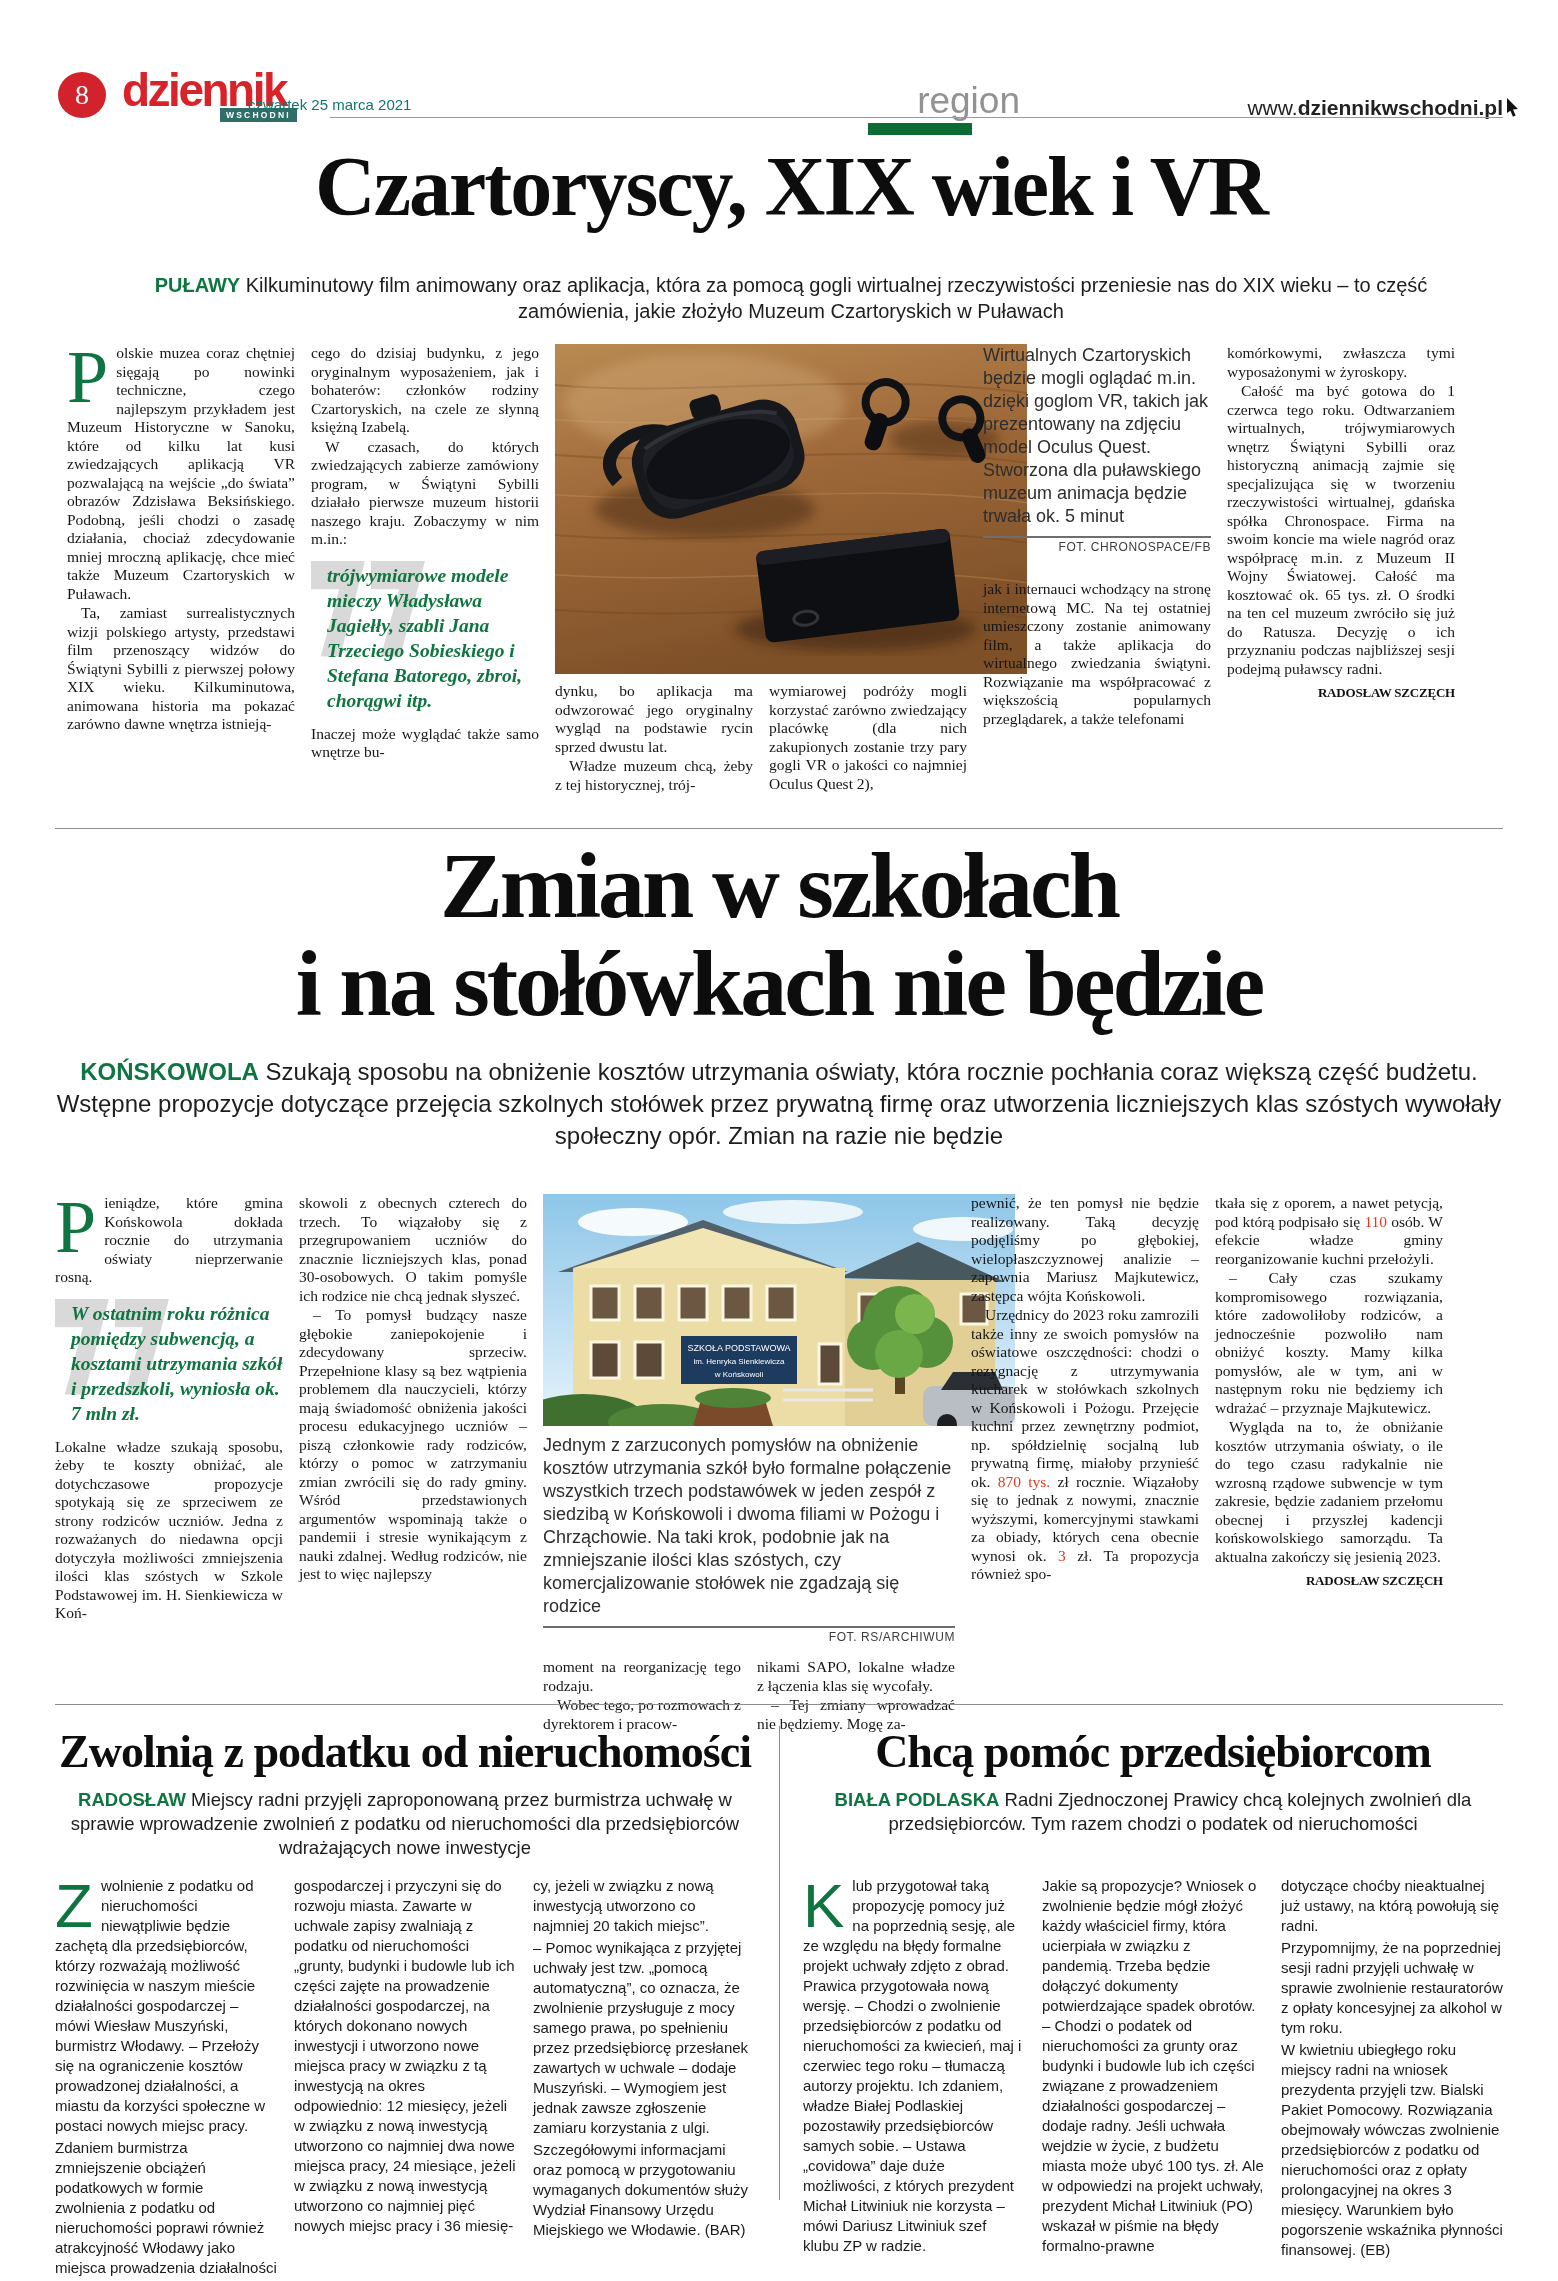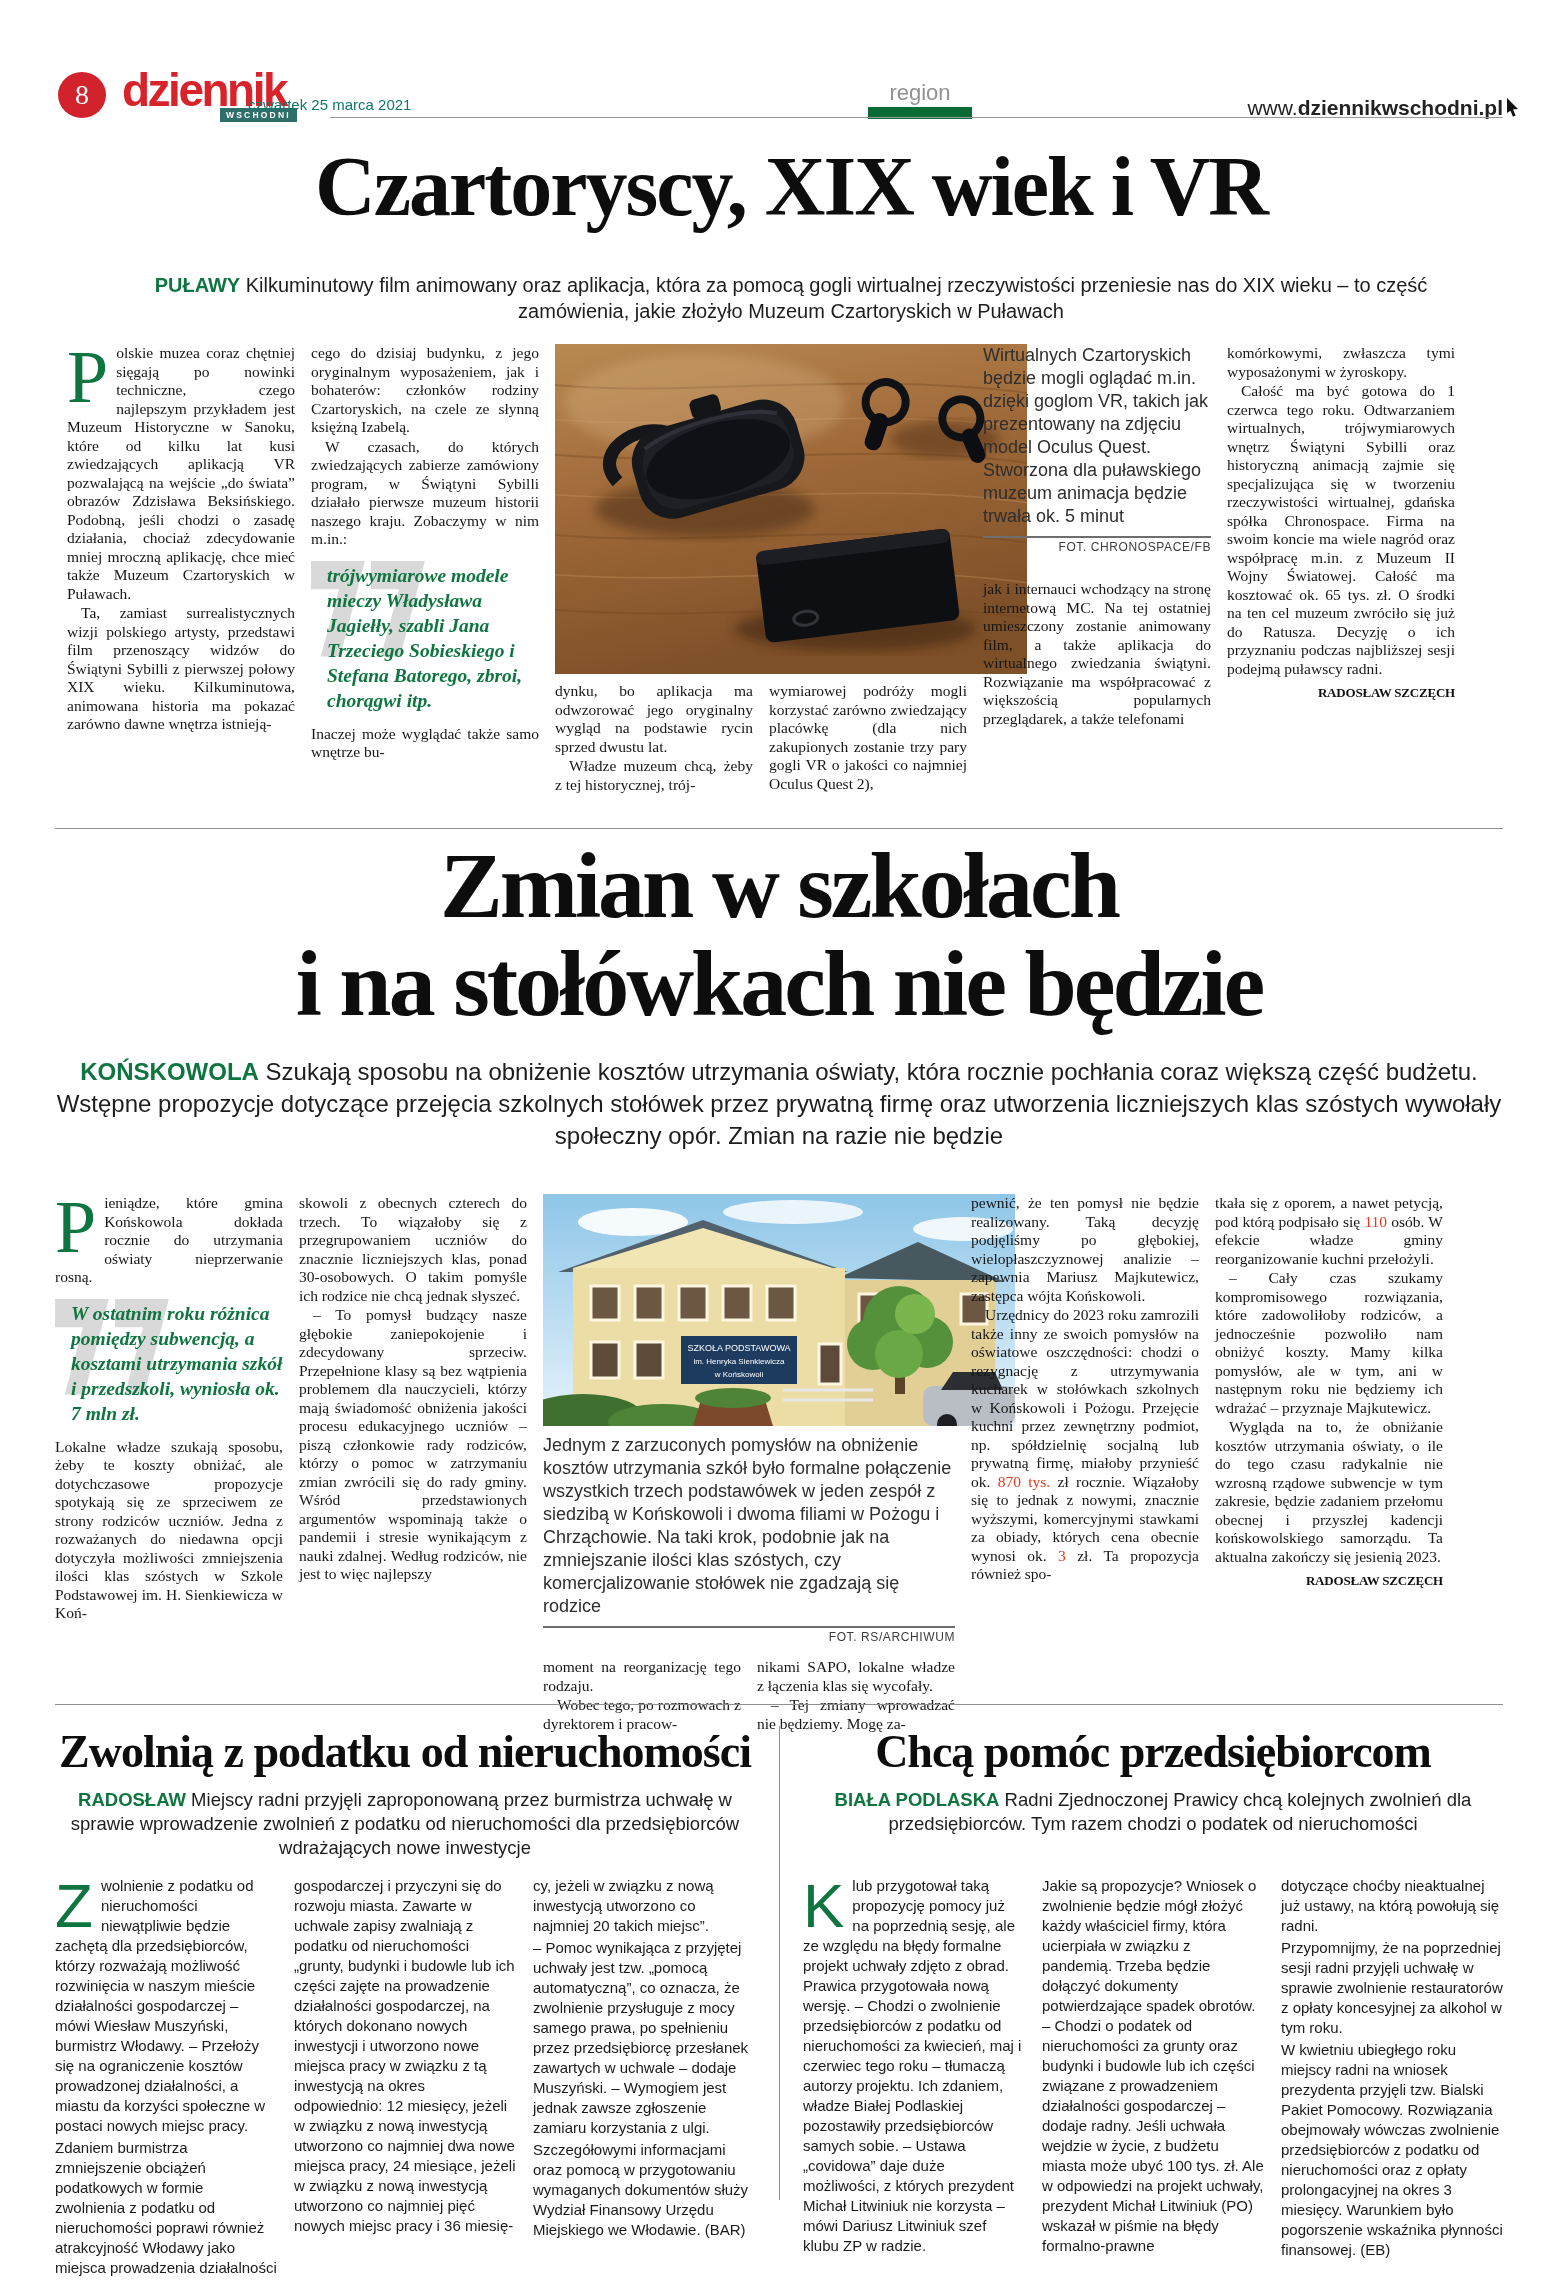--- a/index.html
+++ b/index.html
@@ -20,21 +20,21 @@
   .logo-main {
     font-family:"Liberation Sans", sans-serif; font-weight:800; letter-spacing:-2.5px;
     font-size:46px; color:#d8232a; line-height:48px;
   }
   .logo-sub {
     position:absolute; left:98px; top:42px; background:#2f6f6a; color:#fff;
     font-size:8.5px; font-weight:bold; letter-spacing:2.2px; padding:2px 6px;
   }
   .masthead-date { position:absolute; left:248px; top:96px; font-size:15px; color:#0f766e; }
   .section-label-wrap { position:absolute; left:820px; top:80px; width:200px; text-align:center; }
-  .section-label { font-size:22px; color:#929292; }
+  .section-label { font-size:37px; color:#929292;text-align:right; }
   .section-underline { width:104px; height:12px; background:#0c6b34; margin:1px auto 0; }
   .masthead-url { position:absolute; right:55px; top:96px; font-size:21px; color:#222; }
   .masthead-url b { font-weight:bold; }
   .masthead-rule { position:absolute; left:330px; right:55px; top:117px; height:1px; background:#9a9a9a; }
   .cursor-icon { position:absolute; right:38px; top:98px; }
 
   
   .headline {
     font-family:"Liberation Serif", serif; font-weight:bold; color:#0d0d0d;
     text-align:center; letter-spacing:-2px;

